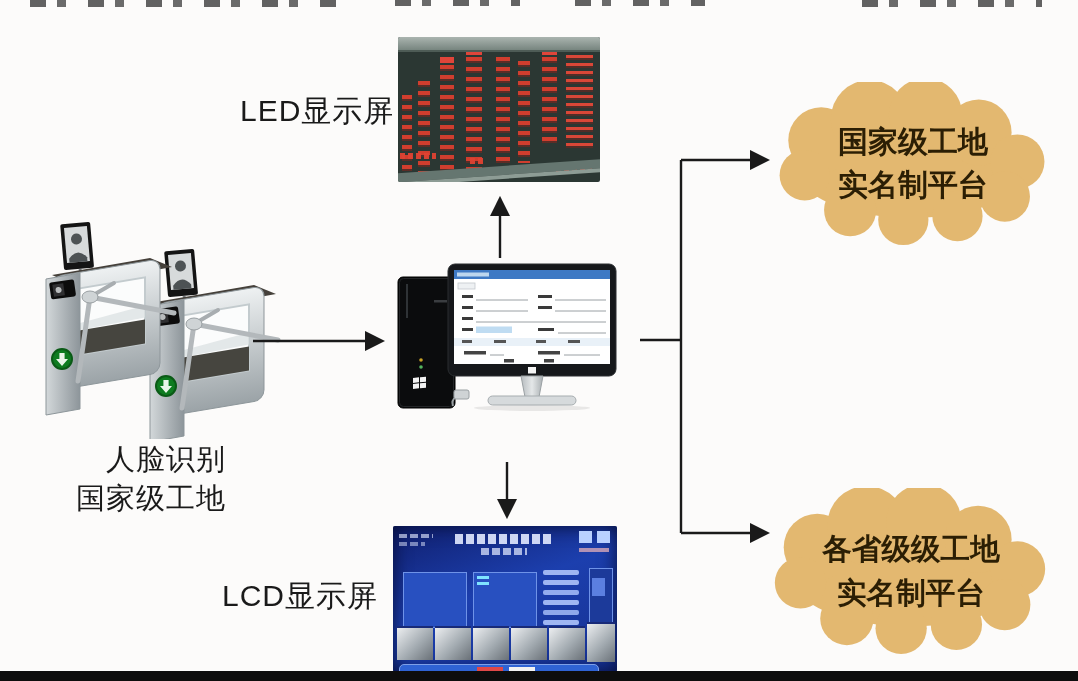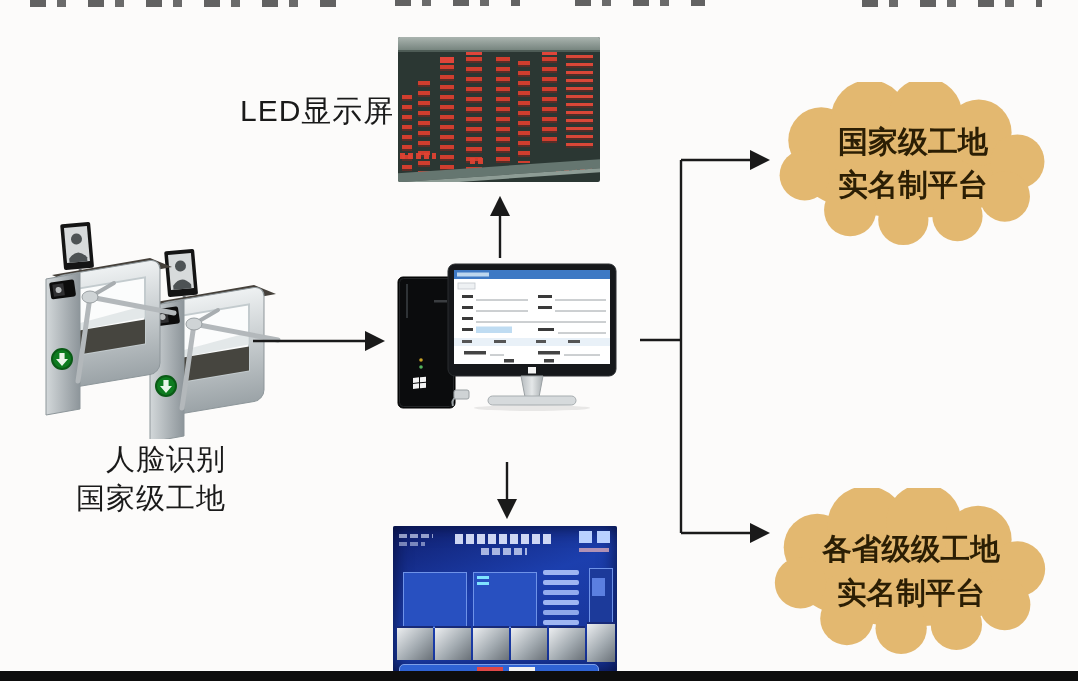--- a/index.html
+++ b/index.html
@@ -224,20 +224,21 @@
     <div class="rpin"></div>
     <div class="thumb th1"></div>
     <div class="thumb th2"></div>
     <div class="thumb th3"></div>
     <div class="thumb th4"></div>
     <div class="thumb th5"></div>
     <div class="thumb th6"></div>
     <div class="bbar"></div>
     <div class="bred"></div>
   </div>
+  <div class="lbl lbl-lcd">LCD显示屏</div>
 
   <svg class="abs" style="left:768px;top:82px;" width="290" height="165" viewBox="0 0 300 170" preserveAspectRatio="none">
     <g id="cloudShape" fill="#e3b870">
       <ellipse cx="148" cy="90" rx="118" ry="50"></ellipse>
       <circle cx="55" cy="60" r="34"></circle>
         <circle cx="105" cy="38" r="40"></circle>
       <circle cx="163" cy="34" r="38"></circle>
         <circle cx="218" cy="52" r="34"></circle>
       <circle cx="258" cy="82" r="28"></circle>
         <circle cx="245" cy="118" r="26"></circle>

